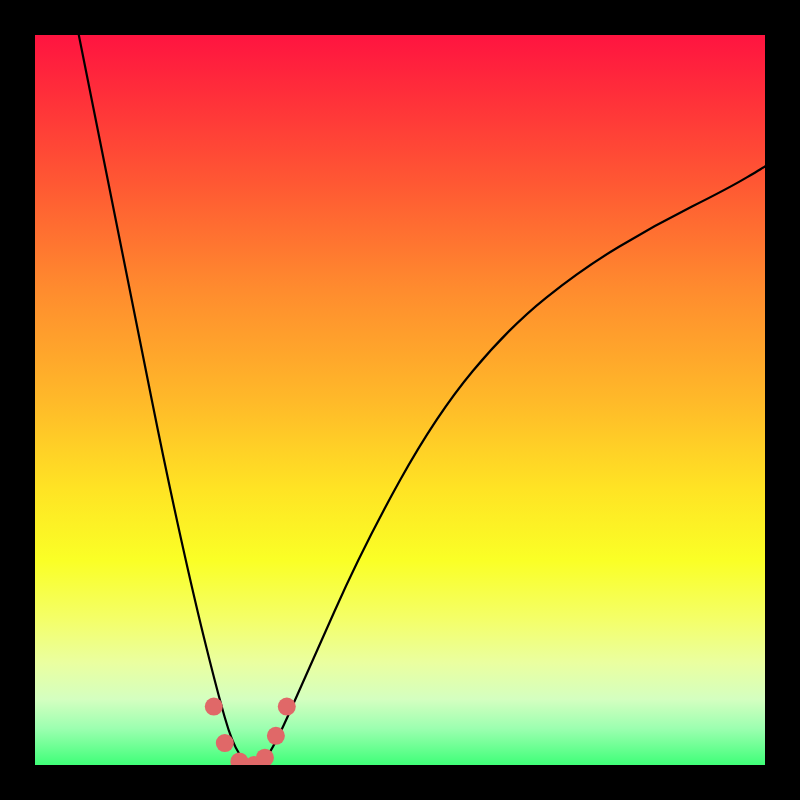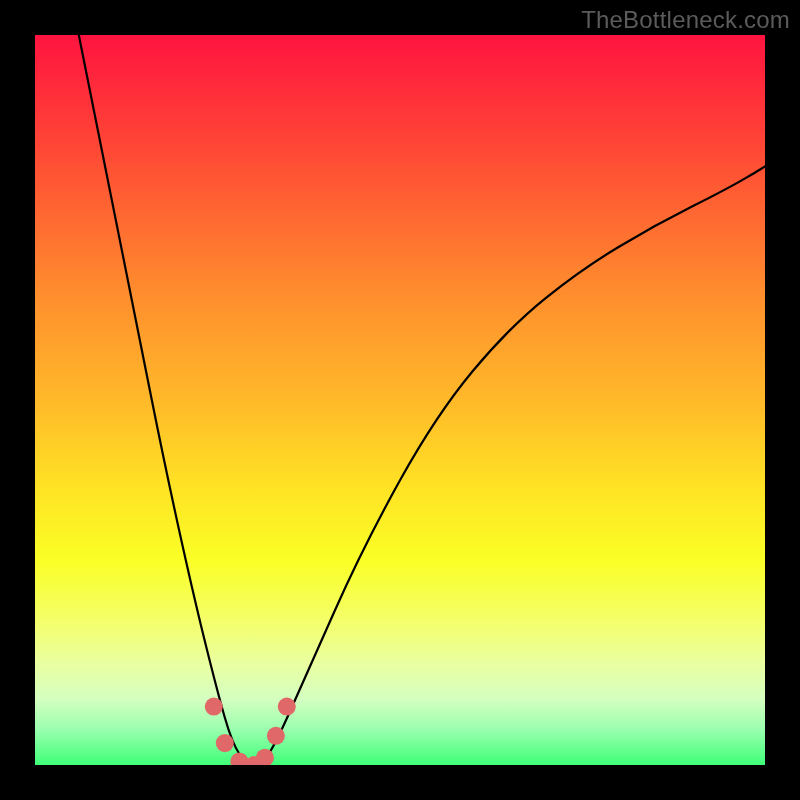--- a/index.html
+++ b/index.html
@@ -68,14 +68,13 @@
           <circle cx="178.8" cy="671.6" r="9" fill="#e06868"></circle>
           <circle cx="189.8" cy="708.1" r="9" fill="#e06868"></circle>
           <circle cx="204.4" cy="726.4" r="9" fill="#e06868"></circle>
           <circle cx="219.0" cy="730.0" r="9" fill="#e06868"></circle>
           <circle cx="229.9" cy="722.7" r="9" fill="#e06868"></circle>
           <circle cx="240.9" cy="700.8" r="9" fill="#e06868"></circle>
           <circle cx="251.8" cy="671.6" r="9" fill="#e06868"></circle>
         </g>
     </svg>
   </div>
-  <div class="watermark">TheBottleneck.com</div>
 </div>
 
 </body></html>

